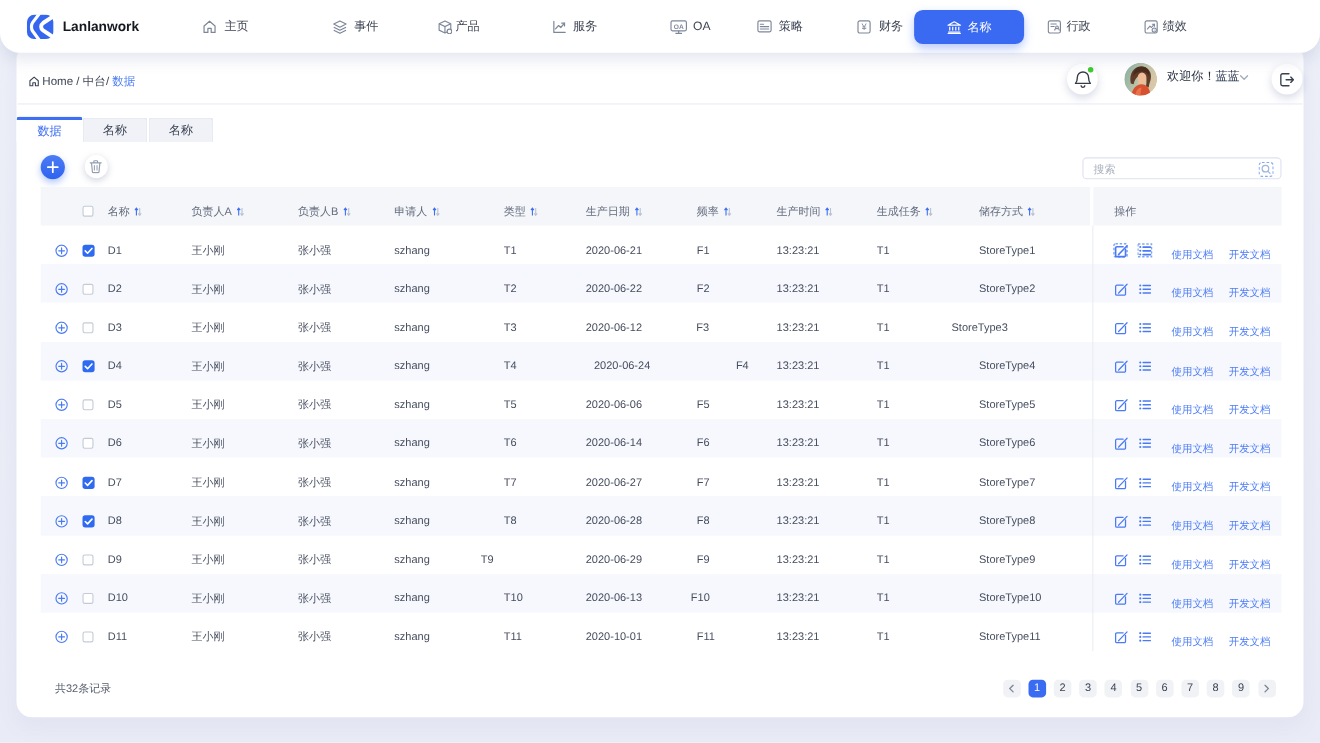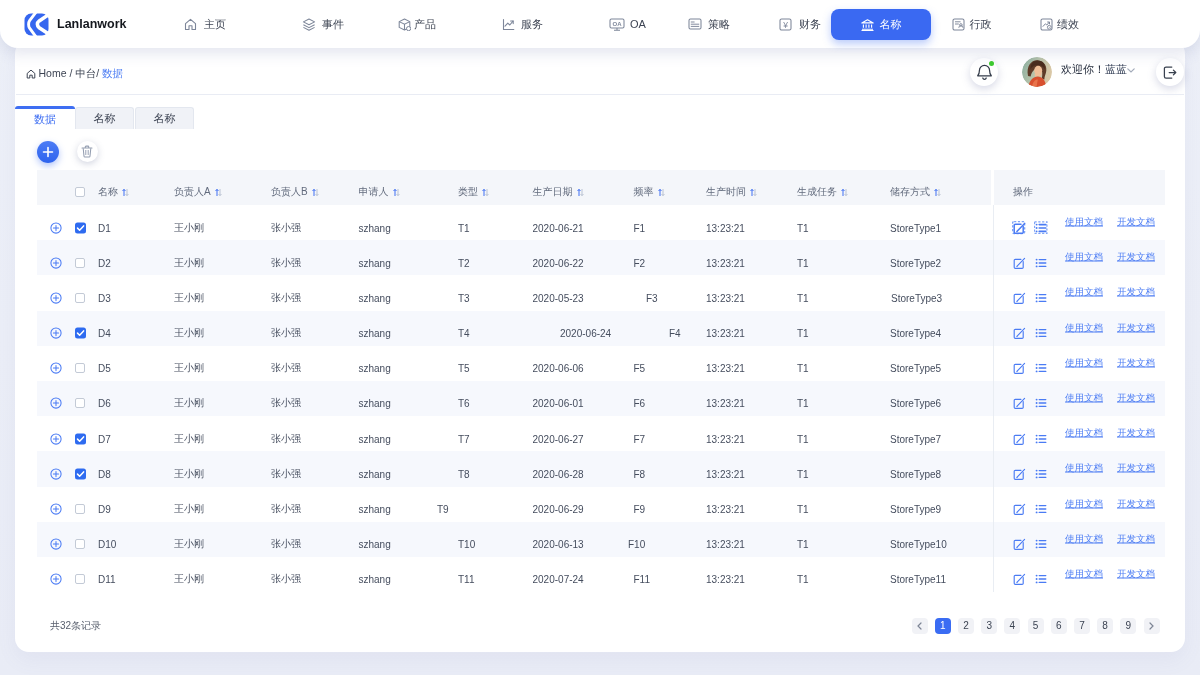--- a/index.html
+++ b/index.html
@@ -46,21 +46,21 @@
 .si { margin-left:4px; display:inline-block; }
 .hchk { position:absolute; left:38px; top:16.5px; width:10px; height:10px; border:1px solid #c3cad6; border-radius:2px; background:#fff; }
 .tr { position:relative; height:35.2px; font-size:10px; color:#454d5e; }
 .tr.even { background:#f6f8fd; }
 .tc { position:absolute; top:22.5px; transform:translateY(-50%); white-space:nowrap; }
 .ex { position:absolute; left:12.5px; top:22.5px; transform:translateY(-50%); }
 .cb { position:absolute; left:38px; top:22.5px; transform:translateY(-50%); width:10px; height:10px;
   border:1px solid #c3cad6; border-radius:2px; background:#fff; }
 .cb.on { border:none; width:11px; height:11px; background:#2e6bf0; border-radius:2.5px; }
 .oi { position:absolute; top:22.5px; transform:translateY(-50%); }
-.lk { position:absolute; top:17px; transform:translateY(-50%); font-size:9.5px; color:#4d7df4; text-decoration:underline; white-space:nowrap; }
+.lk { position:absolute; top:27px; transform:translateY(-50%); font-size:9.5px; color:#4d7df4; white-space:nowrap; }
 .vsep { position:absolute; left:956px; top:35px; width:1px; height:387px; background:#e9edf3; }
 
 .total { position:absolute; left:35px; top:579px; font-size:10px; color:#59606e; }
 .pgwrap { position:absolute; right:25.5px; top:577.5px; display:flex; gap:7.2px; }
 .pg { width:16px; height:16px; border-radius:4px; background:#f1f2f6; color:#3b4352; font-size:10px;
   display:flex; align-items:center; justify-content:center; }
 .pg.on { background:#3a6cf3; color:#fff; }
 </style></head>
 <body>
 <div class="card">
@@ -121,20 +121,30 @@
         <path d="M6 1.5 V10.5 M1.5 6 H10.5" stroke="#fff" stroke-width="1.6" stroke-linecap="round"></path>
       </svg>
     </div>
   <div class="trbtn">
       <svg width="12" height="13" viewBox="0 0 12 13" style="">
         <path d="M1 3 H11 M4.3 3 V1.8 a0.7 0.7 0 0 1 0.7-0.7 h2 a0.7 0.7 0 0 1 .7 .7 V3" fill="none" stroke="#939db0" stroke-width="1.05" stroke-linecap="round"></path>
         <path d="M2.2 3.2 L3 11.2 a0.9 0.9 0 0 0 .9 .8 h4.2 a0.9 0.9 0 0 0 .9-.8 L9.8 3.2" fill="none" stroke="#939db0" stroke-width="1.05"></path>
         <path d="M4.8 5.4 V9.6 M7.2 5.4 V9.6" stroke="#939db0" stroke-width="0.95" stroke-linecap="round"></path>
       </svg>
     </div>
+  <div class="srch">
+      <span>搜索</span>
+      <div class="mg">
+        <svg width="14" height="14" viewBox="0 0 14 14" style="">
+          <rect x="0.7" y="0.7" width="12.6" height="12.6" rx="2.5" fill="none" stroke="#82a8f5" stroke-width="1" stroke-dasharray="2.4 1.8"></rect>
+          <circle cx="6.4" cy="6.3" r="3" fill="none" stroke="#9fb6da" stroke-width="1.1"></circle>
+          <path d="M8.6 8.6 L10.6 10.6" stroke="#9fb6da" stroke-width="1.1" stroke-linecap="round"></path>
+        </svg>
+      </div>
+    </div>
   <div class="tbl">
 <div class="thead">
 <div class="hbg" style="left:0;width:954px"></div>
         <div class="hbg" style="left:957px;width:1128px;right:0;width:auto"></div>
 <span class="hchk"></span>
 <span class="hc" style="left:61px">名称<span class="si">
             <svg width="7" height="9" viewBox="0 0 7 9" style="">
               <path d="M2 8 V2 M0.6 3 L2 1.2 3.4 3" fill="none" stroke="#3e6ef2" stroke-width="1"></path>
               <path d="M5 1 V7 M3.6 6 L5 7.8 6.4 6" fill="none" stroke="#b9c2d2" stroke-width="1"></path>
             </svg>
@@ -277,25 +287,25 @@
             <circle cx="6" cy="6" r="5.1" fill="none" stroke="#4a7bf4" stroke-width="1.05"></circle>
             <path d="M6 3.4 V8.6 M3.4 6 H8.6" stroke="#4a7bf4" stroke-width="1.05" stroke-linecap="round"></path>
           </svg>
         </span>
         <span class="cb"></span>
         <span class="tc" style="left:61px">D3</span>
         <span class="tc" style="left:137px">王小刚</span>
         <span class="tc" style="left:234px">张小强</span>
         <span class="tc" style="left:321.5px">szhang</span>
         <span class="tc" style="left:421px">T3</span>
-        <span class="tc" style="left:495.5px">2020-05-23</span>
-        <span class="tc" style="left:609px">F3</span>
-        <span class="tc" style="left:669px">13:23:21</span>
-        <span class="tc" style="left:760px">T1</span>
-        <span class="tc" style="left:854px">StoreType3</span>
+        <span class="tc" style="left:495.5px">2020-06-12</span>
+        <span class="tc" style="left:596px">F3</span>
+        <span class="tc" style="left:669px">13:23:21</span>
+        <span class="tc" style="left:760px">T1</span>
+        <span class="tc" style="left:828px">StoreType3</span>
         <span class="oi" style="left:975px">
           <svg width="14" height="14" viewBox="0 0 14 14" style="">
             <path d="M11.2 5.6 V11.2 a1.1 1.1 0 0 1 -1.1 1.1 H3.3 a1.1 1.1 0 0 1 -1.1 -1.1 V4.4 a1.1 1.1 0 0 1 1.1 -1.1 H9" fill="none" stroke="#4a7bf4" stroke-width="1.15" stroke-linecap="round"></path>
             <path d="M5.6 9.7 L12.6 2.4 M5.6 9.7 l-.7 .8" fill="none" stroke="#4a7bf4" stroke-width="1.15" stroke-linecap="round"></path>
           </svg>
         </span>
         <span class="oi" style="left:997px">
           <svg width="14" height="14" viewBox="0 0 14 14" style="">
             <circle cx="2.6" cy="3.6" r="0.95" fill="#4a7bf4"></circle>
             <circle cx="2.6" cy="7" r="0.95" fill="#4a7bf4"></circle>
@@ -316,21 +326,21 @@
         <span class="cb on">
           <svg width="11" height="11" viewBox="0 0 11 11" style="">
             <path d="M2.5 5.6 L4.6 7.7 L8.6 3.4" fill="none" stroke="#fff" stroke-width="1.5" stroke-linecap="round" stroke-linejoin="round"></path>
           </svg>
         </span>
         <span class="tc" style="left:61px">D4</span>
         <span class="tc" style="left:137px">王小刚</span>
         <span class="tc" style="left:234px">张小强</span>
         <span class="tc" style="left:321.5px">szhang</span>
         <span class="tc" style="left:421px">T4</span>
-        <span class="tc" style="left:523px">2020-06-24</span>
+        <span class="tc" style="left:503px">2020-06-24</span>
         <span class="tc" style="left:632px">F4</span>
         <span class="tc" style="left:669px">13:23:21</span>
         <span class="tc" style="left:760px">T1</span>
         <span class="tc" style="left:853px">StoreType4</span>
         <span class="oi" style="left:975px">
           <svg width="14" height="14" viewBox="0 0 14 14" style="">
             <path d="M11.2 5.6 V11.2 a1.1 1.1 0 0 1 -1.1 1.1 H3.3 a1.1 1.1 0 0 1 -1.1 -1.1 V4.4 a1.1 1.1 0 0 1 1.1 -1.1 H9" fill="none" stroke="#4a7bf4" stroke-width="1.15" stroke-linecap="round"></path>
             <path d="M5.6 9.7 L12.6 2.4 M5.6 9.7 l-.7 .8" fill="none" stroke="#4a7bf4" stroke-width="1.15" stroke-linecap="round"></path>
           </svg>
         </span>
@@ -386,21 +396,21 @@
             <circle cx="6" cy="6" r="5.1" fill="none" stroke="#4a7bf4" stroke-width="1.05"></circle>
             <path d="M6 3.4 V8.6 M3.4 6 H8.6" stroke="#4a7bf4" stroke-width="1.05" stroke-linecap="round"></path>
           </svg>
         </span>
         <span class="cb"></span>
         <span class="tc" style="left:61px">D6</span>
         <span class="tc" style="left:137px">王小刚</span>
         <span class="tc" style="left:234px">张小强</span>
         <span class="tc" style="left:321.5px">szhang</span>
         <span class="tc" style="left:421px">T6</span>
-        <span class="tc" style="left:495.5px">2020-06-01</span>
+        <span class="tc" style="left:495.5px">2020-06-14</span>
         <span class="tc" style="left:596.5px">F6</span>
         <span class="tc" style="left:669px">13:23:21</span>
         <span class="tc" style="left:760px">T1</span>
         <span class="tc" style="left:853px">StoreType6</span>
         <span class="oi" style="left:975px">
           <svg width="14" height="14" viewBox="0 0 14 14" style="">
             <path d="M11.2 5.6 V11.2 a1.1 1.1 0 0 1 -1.1 1.1 H3.3 a1.1 1.1 0 0 1 -1.1 -1.1 V4.4 a1.1 1.1 0 0 1 1.1 -1.1 H9" fill="none" stroke="#4a7bf4" stroke-width="1.15" stroke-linecap="round"></path>
             <path d="M5.6 9.7 L12.6 2.4 M5.6 9.7 l-.7 .8" fill="none" stroke="#4a7bf4" stroke-width="1.15" stroke-linecap="round"></path>
           </svg>
         </span>
@@ -569,21 +579,21 @@
             <circle cx="6" cy="6" r="5.1" fill="none" stroke="#4a7bf4" stroke-width="1.05"></circle>
             <path d="M6 3.4 V8.6 M3.4 6 H8.6" stroke="#4a7bf4" stroke-width="1.05" stroke-linecap="round"></path>
           </svg>
         </span>
         <span class="cb"></span>
         <span class="tc" style="left:61px">D11</span>
         <span class="tc" style="left:137px">王小刚</span>
         <span class="tc" style="left:234px">张小强</span>
         <span class="tc" style="left:321.5px">szhang</span>
         <span class="tc" style="left:421px">T11</span>
-        <span class="tc" style="left:495.5px">2020-07-24</span>
+        <span class="tc" style="left:495.5px">2020-10-01</span>
         <span class="tc" style="left:596.5px">F11</span>
         <span class="tc" style="left:669px">13:23:21</span>
         <span class="tc" style="left:760px">T1</span>
         <span class="tc" style="left:853px">StoreType11</span>
         <span class="oi" style="left:975px">
           <svg width="14" height="14" viewBox="0 0 14 14" style="">
             <path d="M11.2 5.6 V11.2 a1.1 1.1 0 0 1 -1.1 1.1 H3.3 a1.1 1.1 0 0 1 -1.1 -1.1 V4.4 a1.1 1.1 0 0 1 1.1 -1.1 H9" fill="none" stroke="#4a7bf4" stroke-width="1.15" stroke-linecap="round"></path>
             <path d="M5.6 9.7 L12.6 2.4 M5.6 9.7 l-.7 .8" fill="none" stroke="#4a7bf4" stroke-width="1.15" stroke-linecap="round"></path>
           </svg>
         </span>

